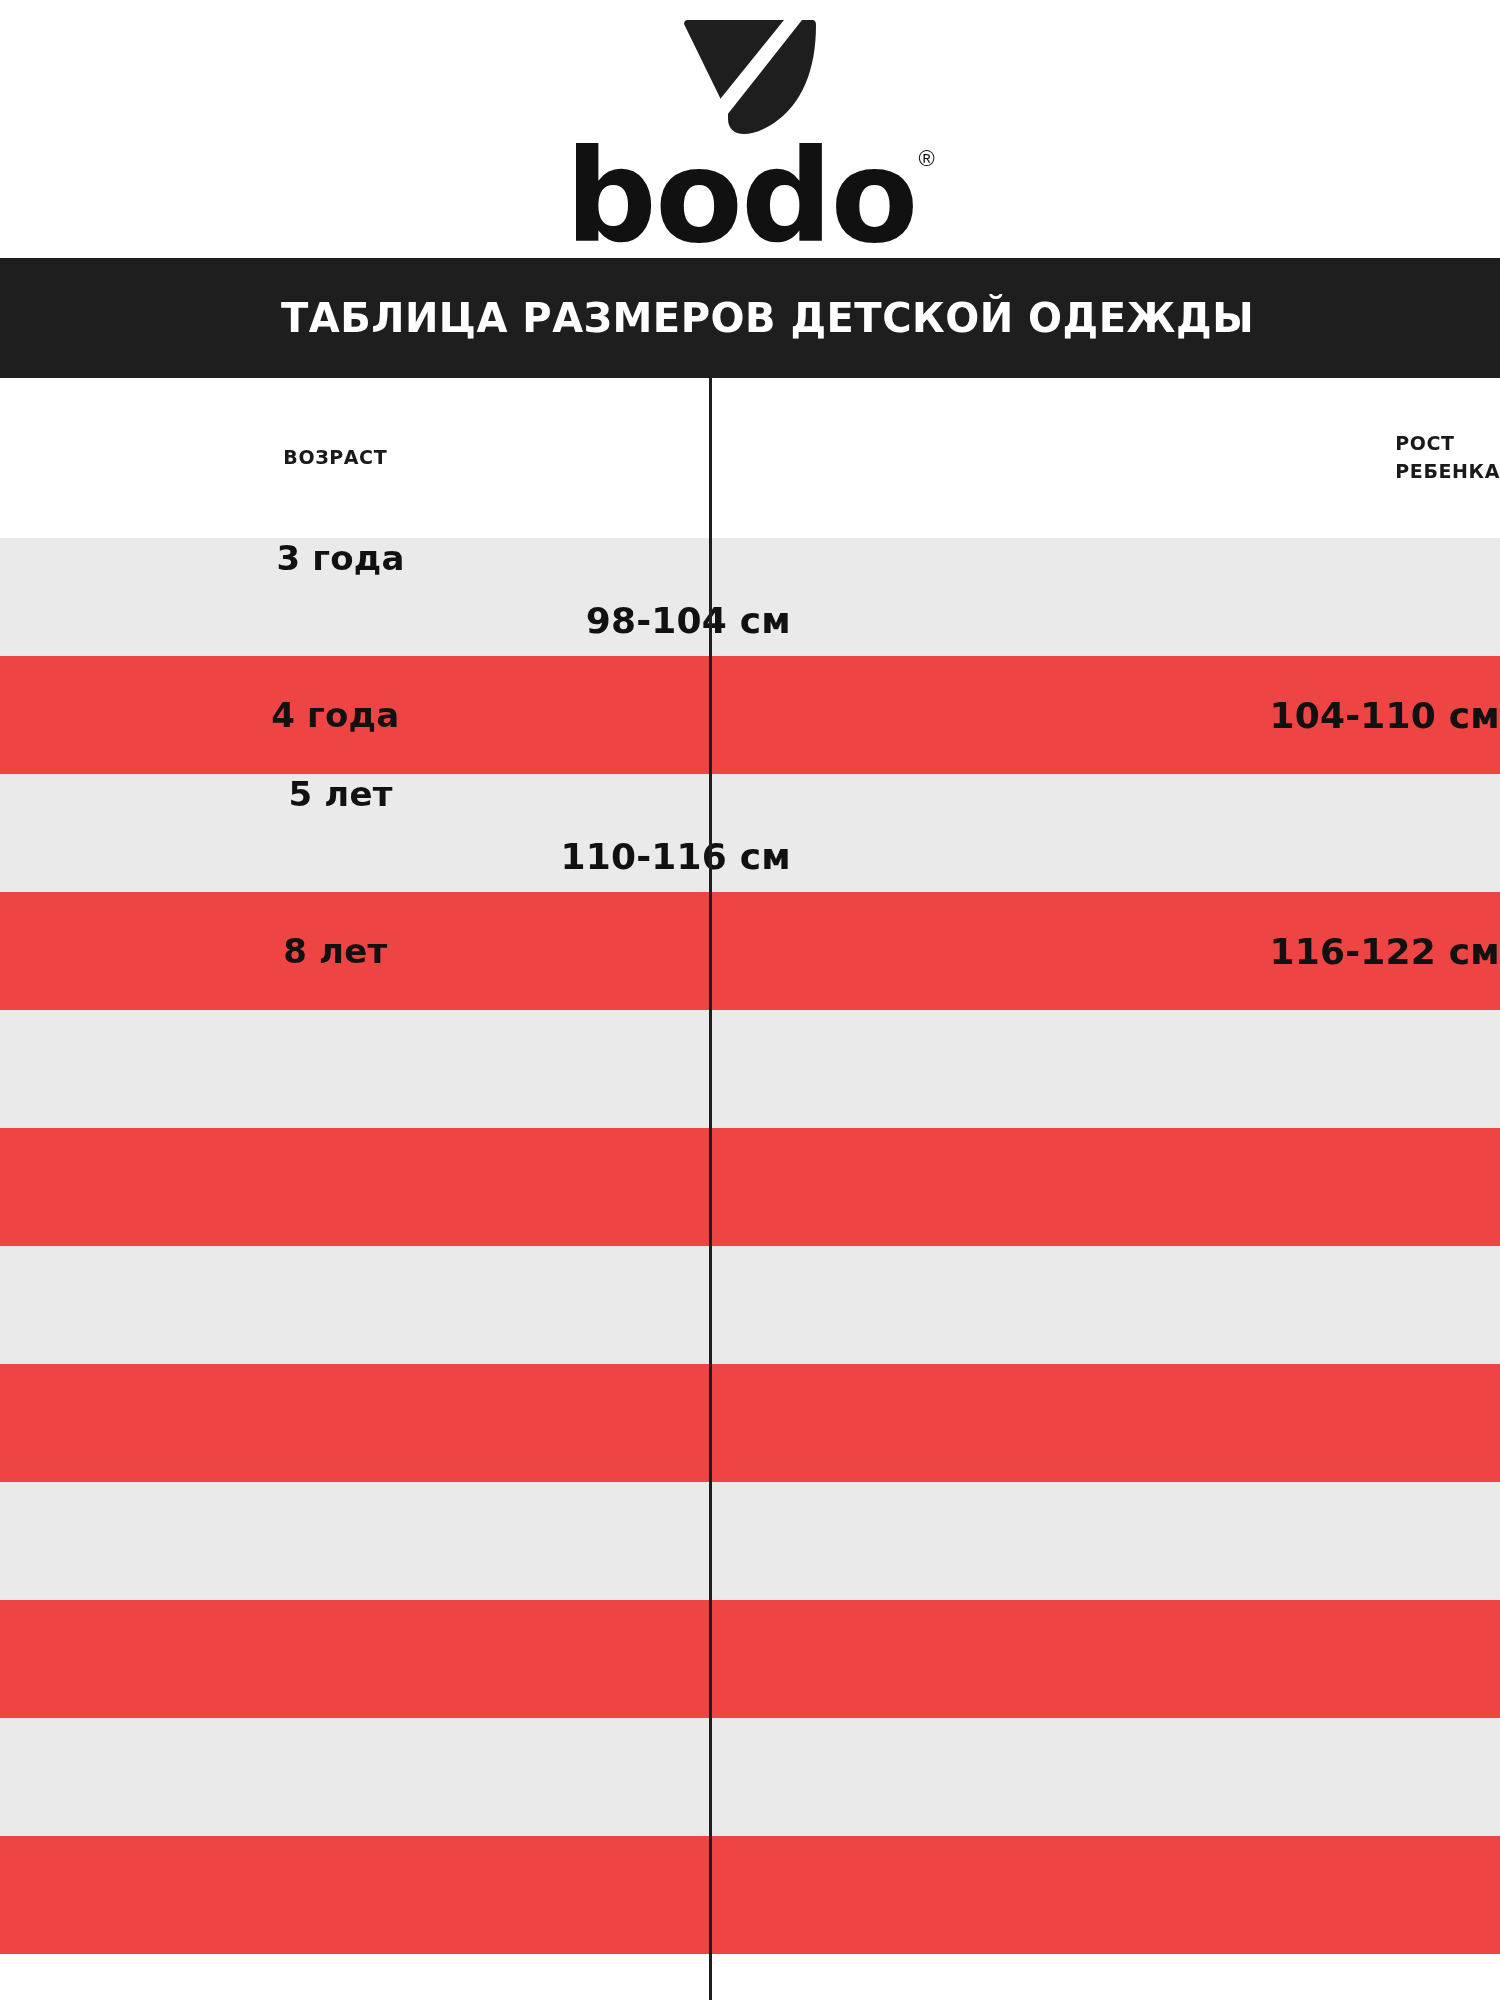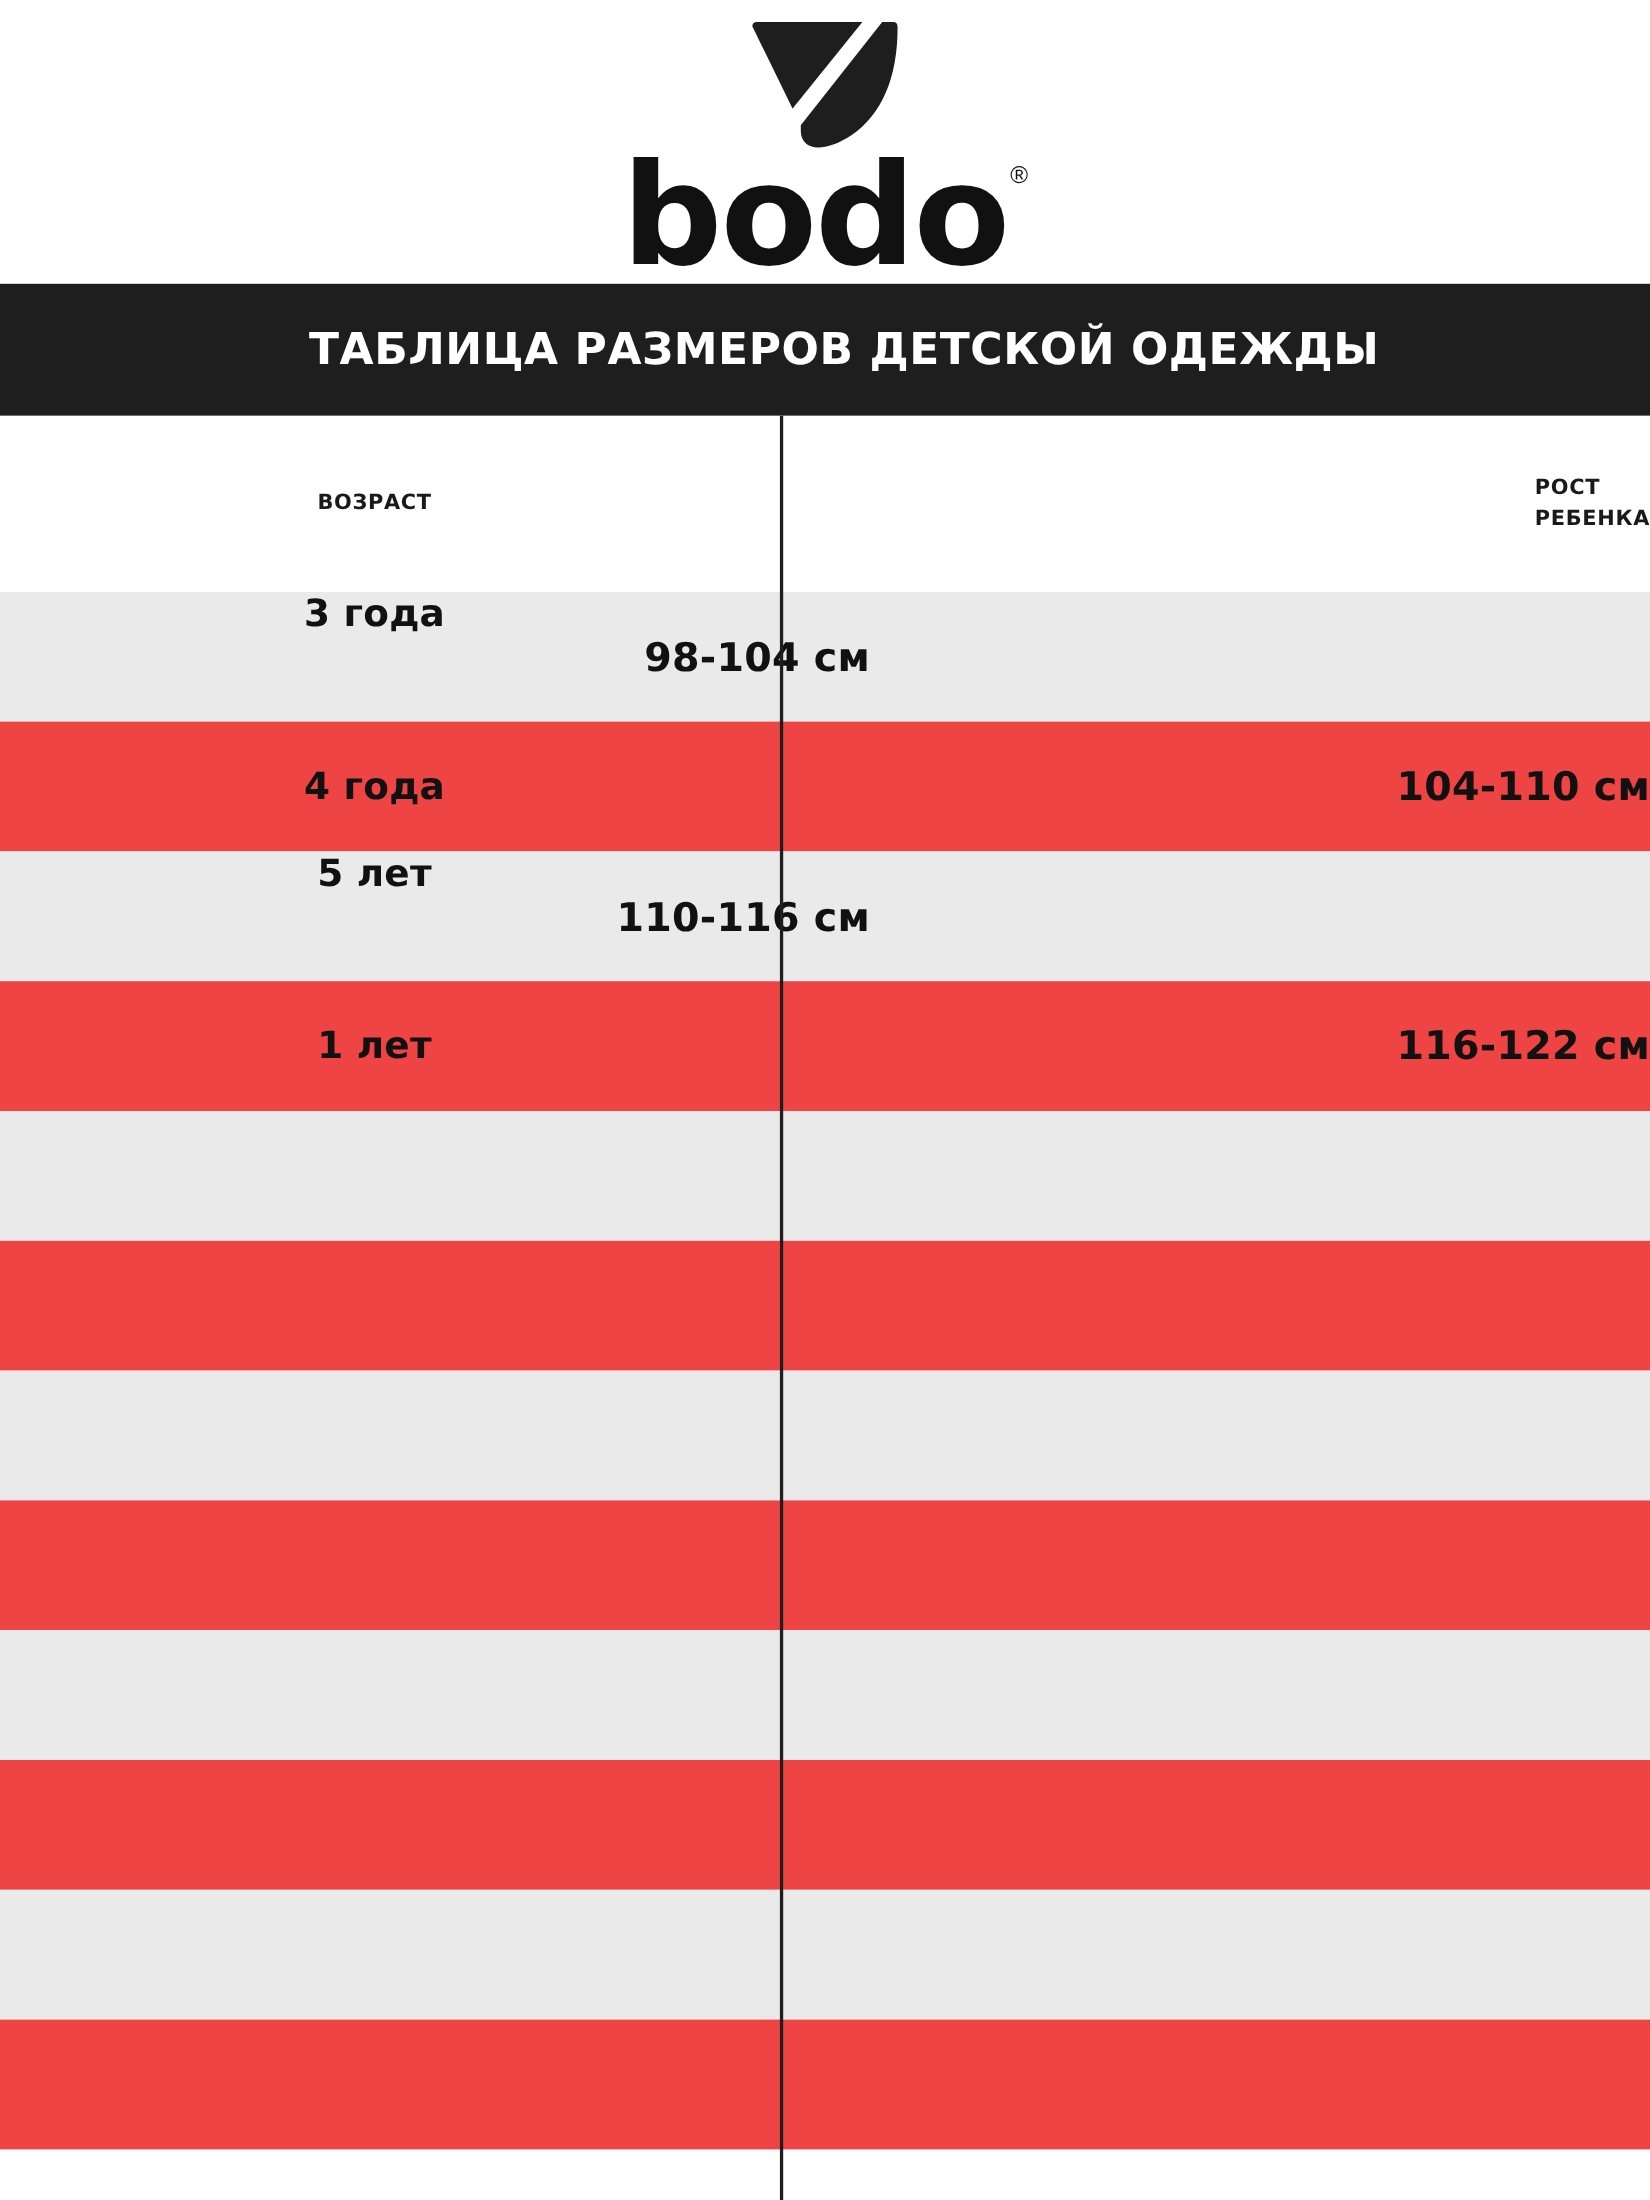--- a/index.html
+++ b/index.html
@@ -92,20 +92,21 @@
     width: 3px;
     background: #1e1e1e;
     height: 1730px;
     z-index: 5;
   }
   .row {
     display: flex;
     width: 100%;
     height: 118px;
     box-sizing: border-box;
+    gap: 22px;
   }
   .row.header {
     height: 160px;
     background: #ffffff;
   }
   .row.shade {
     background: #eaeaea;
     flex-direction: column;
   }
   .row.plain {
@@ -211,21 +212,21 @@
       <div class="cell age">
         <span class="val">5 лет</span>
       </div>
       <div class="cell height">
         <span class="val big">110-116 см</span>
       </div>
     </div>
 
     <div class="row plain">
       <div class="cell age">
-        <span class="val">1 лет</span>
+        <span class="val">8 лет</span>
       </div>
       <div class="cell height">
         <span class="val big">116-122 см</span>
       </div>
     </div>
 
     <div class="row shade">
       <div class="cell age">
         <span class="val"></span>
       </div>

